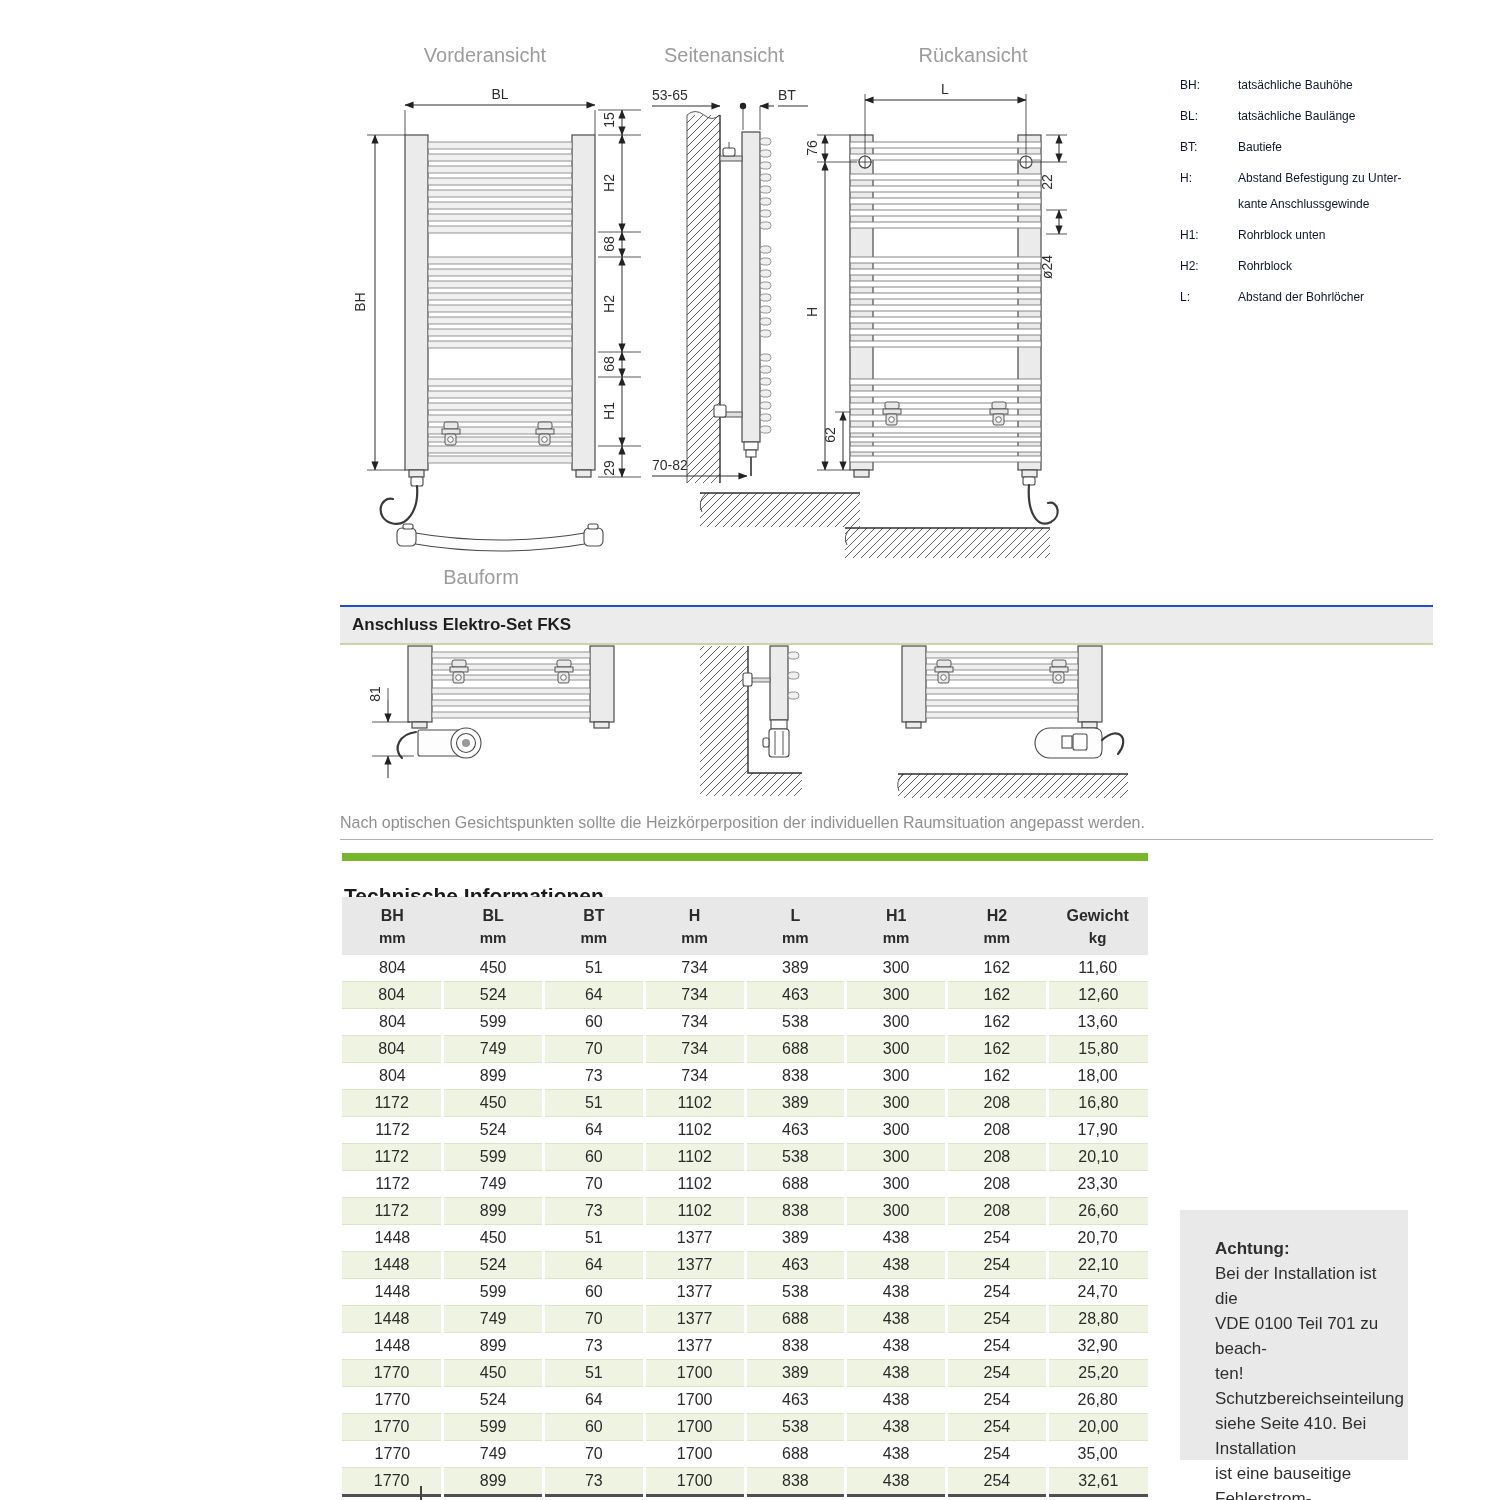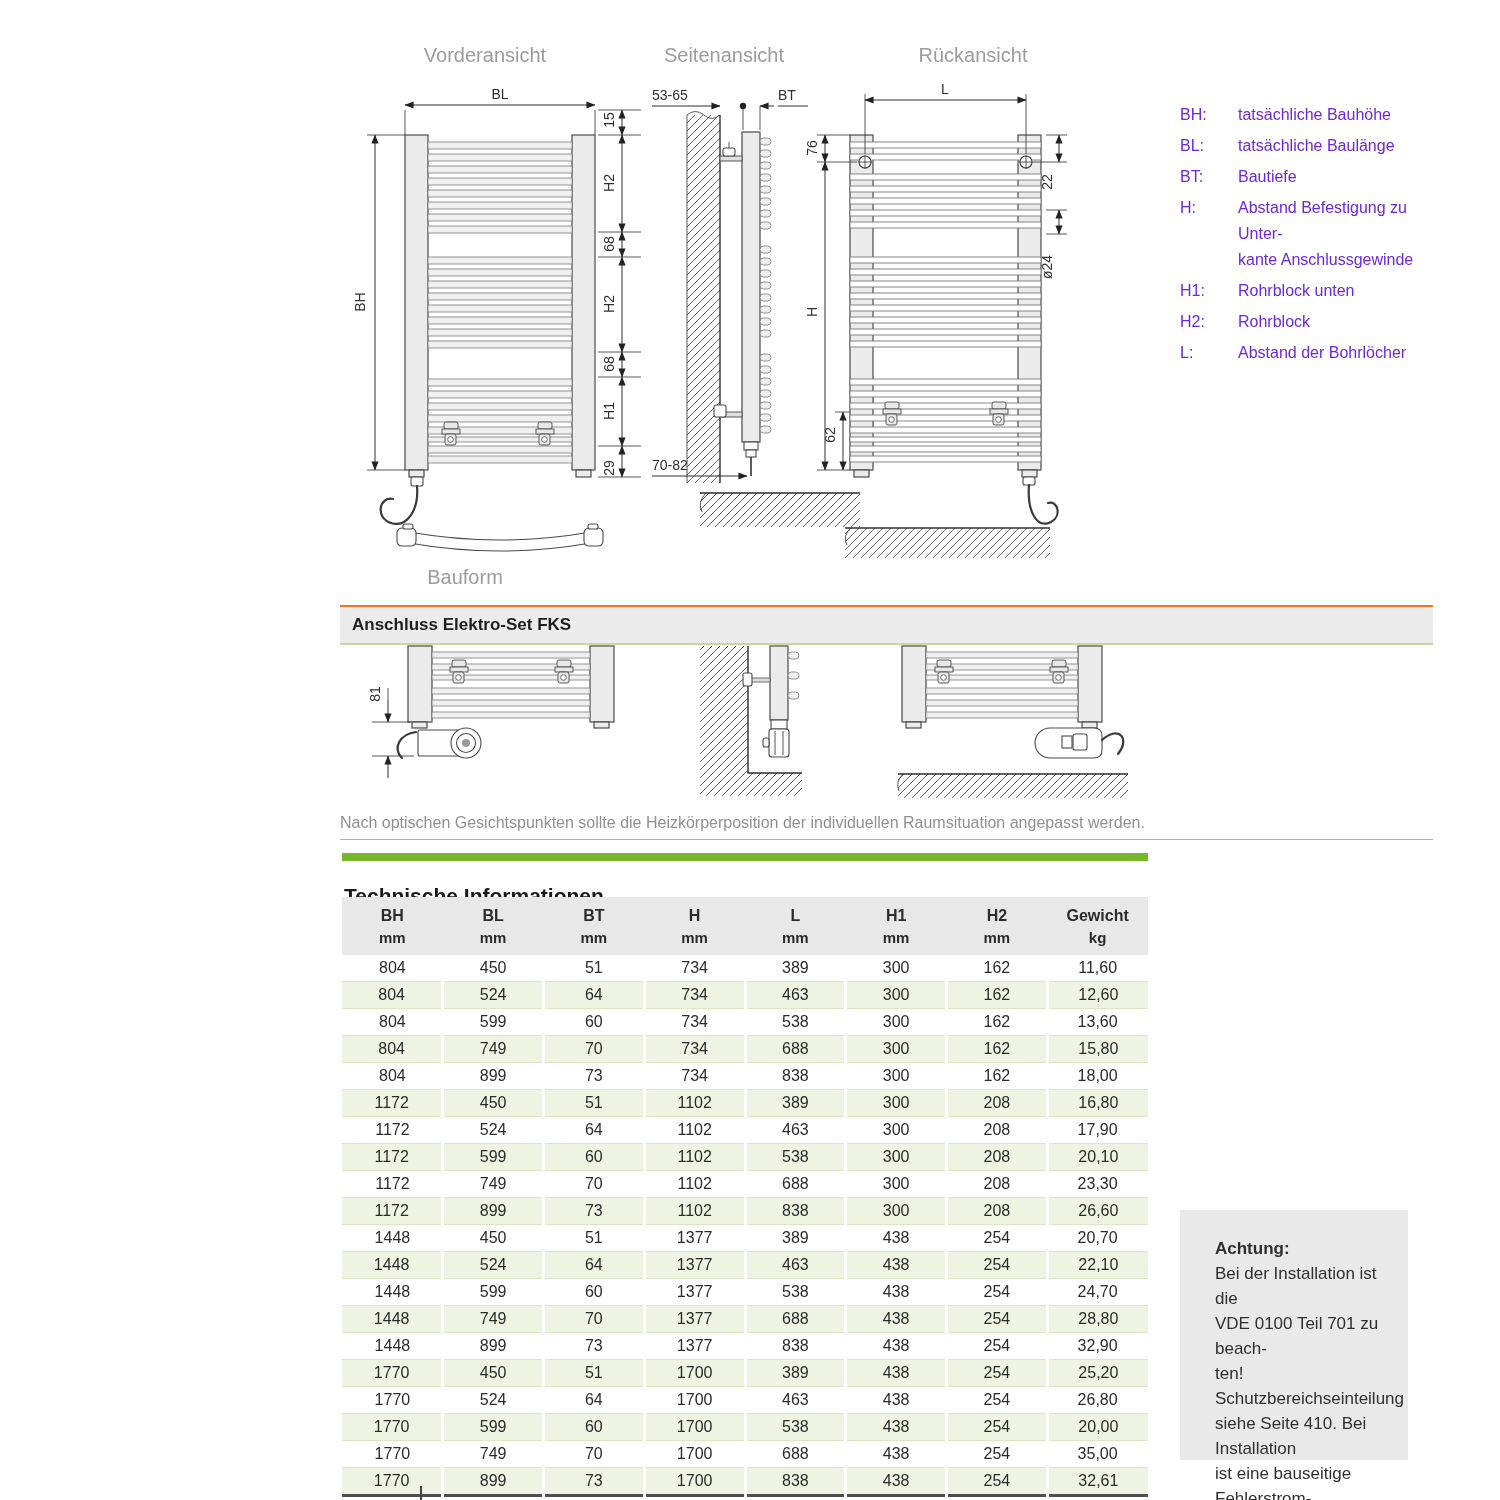--- a/index.html
+++ b/index.html
@@ -10,26 +10,26 @@
   svg text{font-size:14px;fill:#2e2e2e;font-family:"Liberation Sans",sans-serif;}
   .dim{stroke:#2e2e2e;stroke-width:1;fill:none;}
   .ext{stroke:#2e2e2e;stroke-width:0.8;fill:none;}
   .thk{stroke-width:1.4;}
   .col{fill:#ebebeb;stroke:#4a4a4a;stroke-width:1.2;}
   .rung{fill:#f0f0f0;stroke:#7a7a7a;stroke-width:0.8;}
   .rungW{fill:#fff;stroke:#7a7a7a;stroke-width:0.9;}
   .out{fill:#fdfdfd;stroke:#4a4a4a;stroke-width:1.1;}
   .wire{fill:none;stroke:#3a3a3a;stroke-width:2.2;stroke-linecap:round;}
   .clampP{fill:#e8e8e8;stroke:#4a4a4a;stroke-width:0.9;}
-  .legend{position:absolute;left:1180px;top:102px;width:262px;font-size:16px;color:#6d28d9;}
+  .legend{position:absolute;left:1180px;top:72px;width:262px;font-size:12px;color:#0f172a;}
   .legend-item{display:flex;margin-bottom:5px;line-height:26px;}
   .legend-key{width:58px;flex:none;}
   .legend-text{white-space:pre-line;}
   .band{position:absolute;left:340px;top:605px;width:1093px;height:40px;background:#ececec;
-        border-top:2px solid #f97316;border-bottom:2px solid #c9d7a6;box-sizing:border-box;
+        border-top:2px solid #1d4ed8;border-bottom:2px solid #c9d7a6;box-sizing:border-box;
         display:flex;align-items:center;padding-left:12px;font-weight:bold;font-size:17px;color:#1e1e1e;}
   .note{position:absolute;left:340px;top:814px;width:1100px;font-size:16px;color:#909090;}
   .sep{position:absolute;left:340px;top:839px;width:1093px;height:1px;background:#b0b0b0;}
   .greenbar{position:absolute;left:342px;top:853px;width:806px;height:8px;}
   .ttitle{position:absolute;left:344px;top:884px;font-size:21px;font-weight:bold;color:#1a1a1a;}
   .tblwrap{position:absolute;left:342px;top:897px;width:806px;}
   .tblwrap table{width:100%;border-collapse:collapse;table-layout:fixed;font-size:16px;color:#2b2b2b;
         border-bottom:3px solid #4f4f4f;}
   .tblwrap thead th{background:#e8e8e8;height:58px;font-weight:bold;padding:0;vertical-align:middle;text-align:center;}
   .tblwrap th .lbl{font-size:16px;line-height:18px;margin-top:2px;}
@@ -67,21 +67,21 @@
       <rect id="rgR" class="rungW" x="55" y="0" width="191" height="6"></rect>
       <rect id="bmS" class="rung" x="110" y="0" width="11" height="7" rx="3.5"></rect>
       <rect id="rgE1" class="rung" x="82" y="0" width="158" height="6"></rect>
       <rect id="rgE3" class="rung" x="576" y="0" width="152" height="6"></rect>
     </defs>
   </svg>
 
   <div class="vtitle" style="left:385px;top:44px">Vorderansicht</div>
   <div class="vtitle" style="left:624px;top:44px">Seitenansicht</div>
   <div class="vtitle" style="left:873px;top:44px">Rückansicht</div>
-  <div class="vtitle" style="left:365px;top:566px">Bauform</div>
+  <div class="vtitle" style="left:381px;top:566px">Bauform</div>
 
   <svg class="draw" style="left:345px;top:80px" width="330" height="500" viewBox="0 0 330 500">
 
     <path class="ext" d="M60,30 V55 M250,30 V55"></path>
     <line class="dim" x1="60" y1="25" x2="250" y2="25" marker-start="url(#arr)" marker-end="url(#arr)"></line>
     <text x="155" y="19" text-anchor="middle">BL</text>
 
     <rect class="col" x="60" y="55" width="23" height="335"></rect>
     <rect class="col" x="227" y="55" width="23" height="335"></rect>
     <rect class="col" x="64" y="390" width="15" height="7"></rect>

